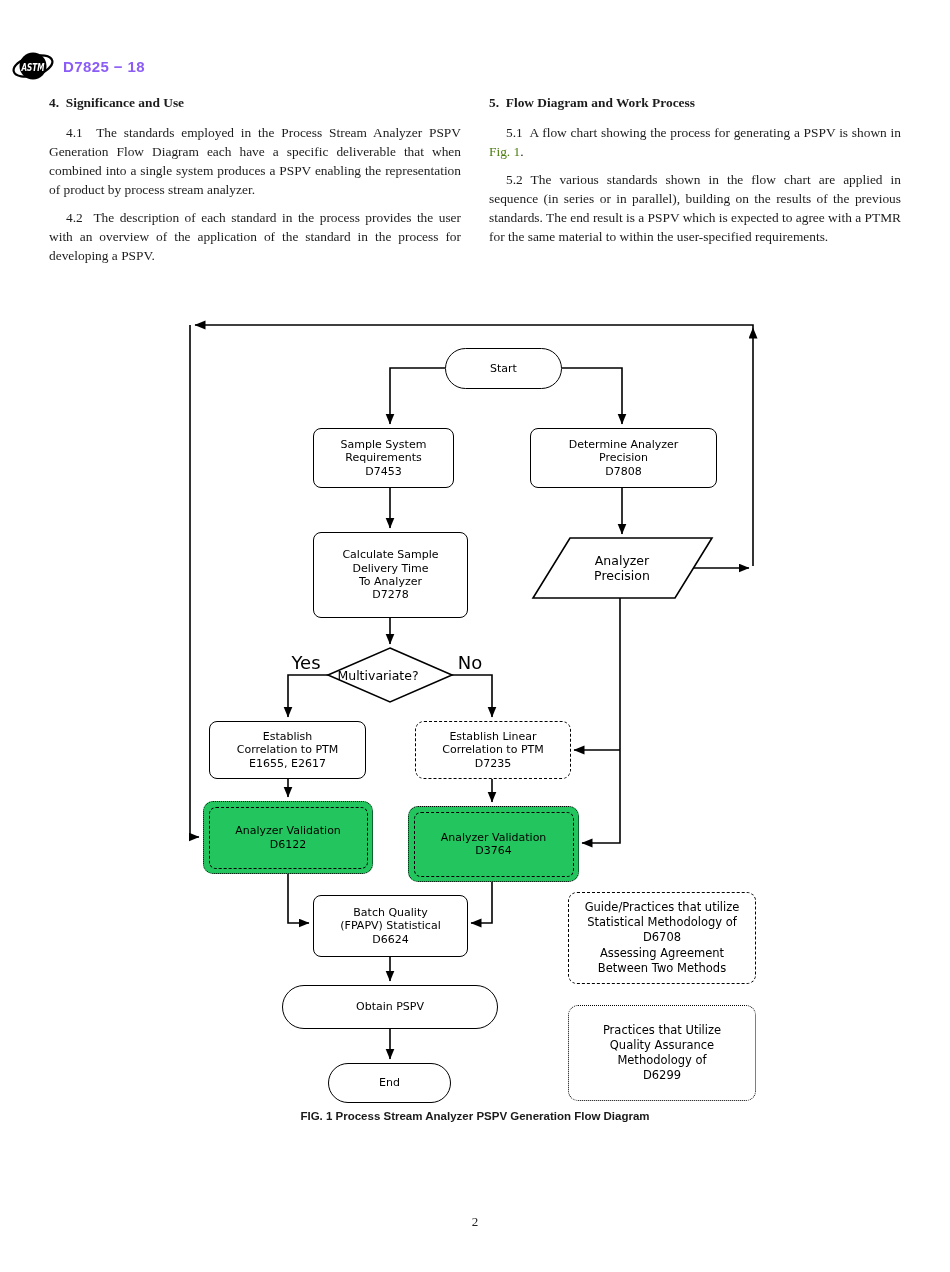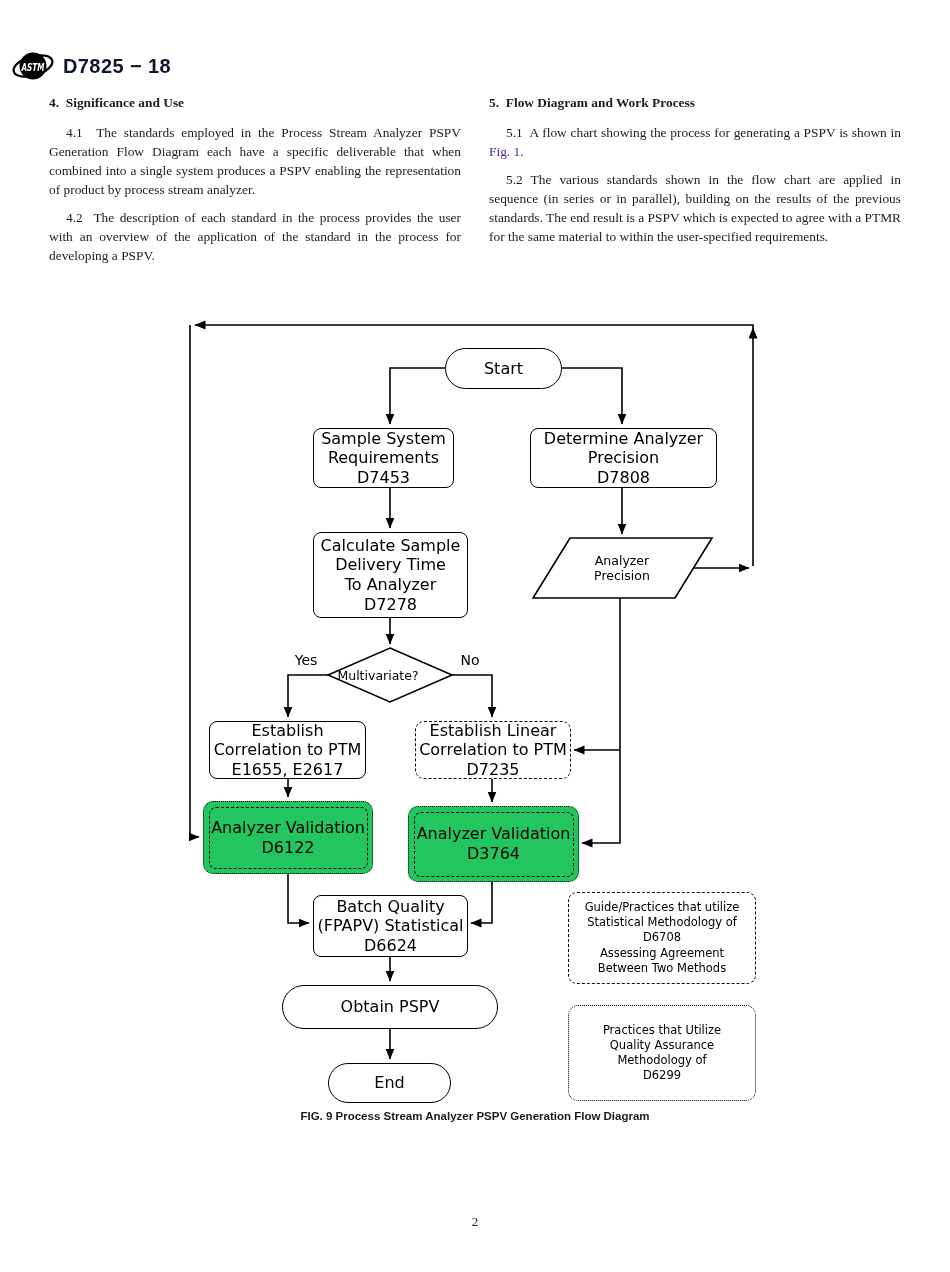--- a/index.html
+++ b/index.html
@@ -2,48 +2,48 @@
 <html><head>
 <meta charset="utf-8">
 <style>
   html,body{margin:0;padding:0;background:#888;}
   .page{position:relative;width:950px;height:1272px;background:#ffffff;margin:0 auto;
         font-family:"Liberation Serif",serif;color:#111;overflow:hidden;}
 
   
   .header{position:absolute;left:12px;top:48px;width:950px;display:flex;align-items:center;justify-content:flex-start;}
   .logo{display:block;}
-  .doc-title{font-family:"Liberation Sans",sans-serif;font-weight:bold;font-size:20px;margin-left:9px;
-             letter-spacing:.4px;color:#0f172a;}
+  .doc-title{font-family:"Liberation Sans",sans-serif;font-weight:bold;font-size:15px;margin-left:9px;
+             letter-spacing:.4px;color:#8b5cf6;}
 
   
   .col{position:absolute;top:93px;width:412px;font-size:13.4px;line-height:1.42;text-align:justify;color:#1c1c1c;}
   .col-left{left:49px;}
   .col-right{left:489px;}
   .sec-head{font-weight:bold;font-size:13.4px;margin:0 0 11px 0;text-align:left;}
   .para{margin:0 0 9px 0;text-indent:17px;}
-  .figlink{color:#4c1d95;text-decoration:none;cursor:pointer;}
+  .figlink{color:#4d7c0f;text-decoration:none;cursor:pointer;}
 
   
   .flow-svg{position:absolute;left:0;top:0;width:950px;height:1272px;}
   .node{position:absolute;box-sizing:border-box;display:flex;align-items:center;justify-content:center;
-        text-align:center;font-family:"DejaVu Sans","Liberation Sans",sans-serif;font-size:16px;
+        text-align:center;font-family:"DejaVu Sans","Liberation Sans",sans-serif;font-size:11px;
         line-height:1.22;color:#000;background:#fff;white-space:pre-line;}
   .solid{border:1.5px solid #000;border-radius:8px;}
   .stadium{border:1.5px solid #000;border-radius:999px;}
   .dashedbox{border:1.5px dashed #000;border-radius:9px;}
   .dottedbox{border:1.6px dotted #000;border-radius:10px;}
   .dbl-outer{border:1.6px dotted #000;border-radius:10px;background:#22c55e;padding:0;}
   .dbl-inner{position:absolute;inset:4.5px;border:1.5px dashed #000;border-radius:7px;
              display:flex;align-items:center;justify-content:center;white-space:pre-line;}
   .shape-label{position:absolute;display:flex;align-items:center;justify-content:center;text-align:center;
                font-family:"DejaVu Sans","Liberation Sans",sans-serif;font-size:12.5px;line-height:1.22;
                color:#000;background:transparent;white-space:pre-line;}
   .branch-label{position:absolute;width:36px;text-align:center;
-                font-family:"DejaVu Sans","Liberation Sans",sans-serif;font-size:14px;color:#000;}
+                font-family:"DejaVu Sans","Liberation Sans",sans-serif;font-size:18px;color:#000;}
   .legend{font-size:11.5px;line-height:1.32;}
 
   .fig-caption{position:absolute;left:0;top:1110px;width:950px;text-align:center;
                font-family:"Liberation Sans",sans-serif;font-weight:bold;font-size:11.5px;color:#1a1a1a;}
   .footer{position:absolute;left:0;top:1214px;width:950px;text-align:center;font-size:13px;color:#222;}
 </style>
 </head>
 <body>
 
 <div class="page">
@@ -153,17 +153,17 @@
 Statistical Methodology of
 D6708
 Assessing Agreement
 Between Two Methods</div>
 
   <div class="node dottedbox legend" style="left:568px;top:1005px;width:188px;height:96px;">Practices that Utilize
 Quality Assurance
 Methodology of
 D6299</div>
 
-  <div class="fig-caption">FIG. 9 Process Stream Analyzer PSPV Generation Flow Diagram</div>
+  <div class="fig-caption">FIG. 1 Process Stream Analyzer PSPV Generation Flow Diagram</div>
 
   <div class="footer">2</div>
 
 </div>
 
 </body></html>

